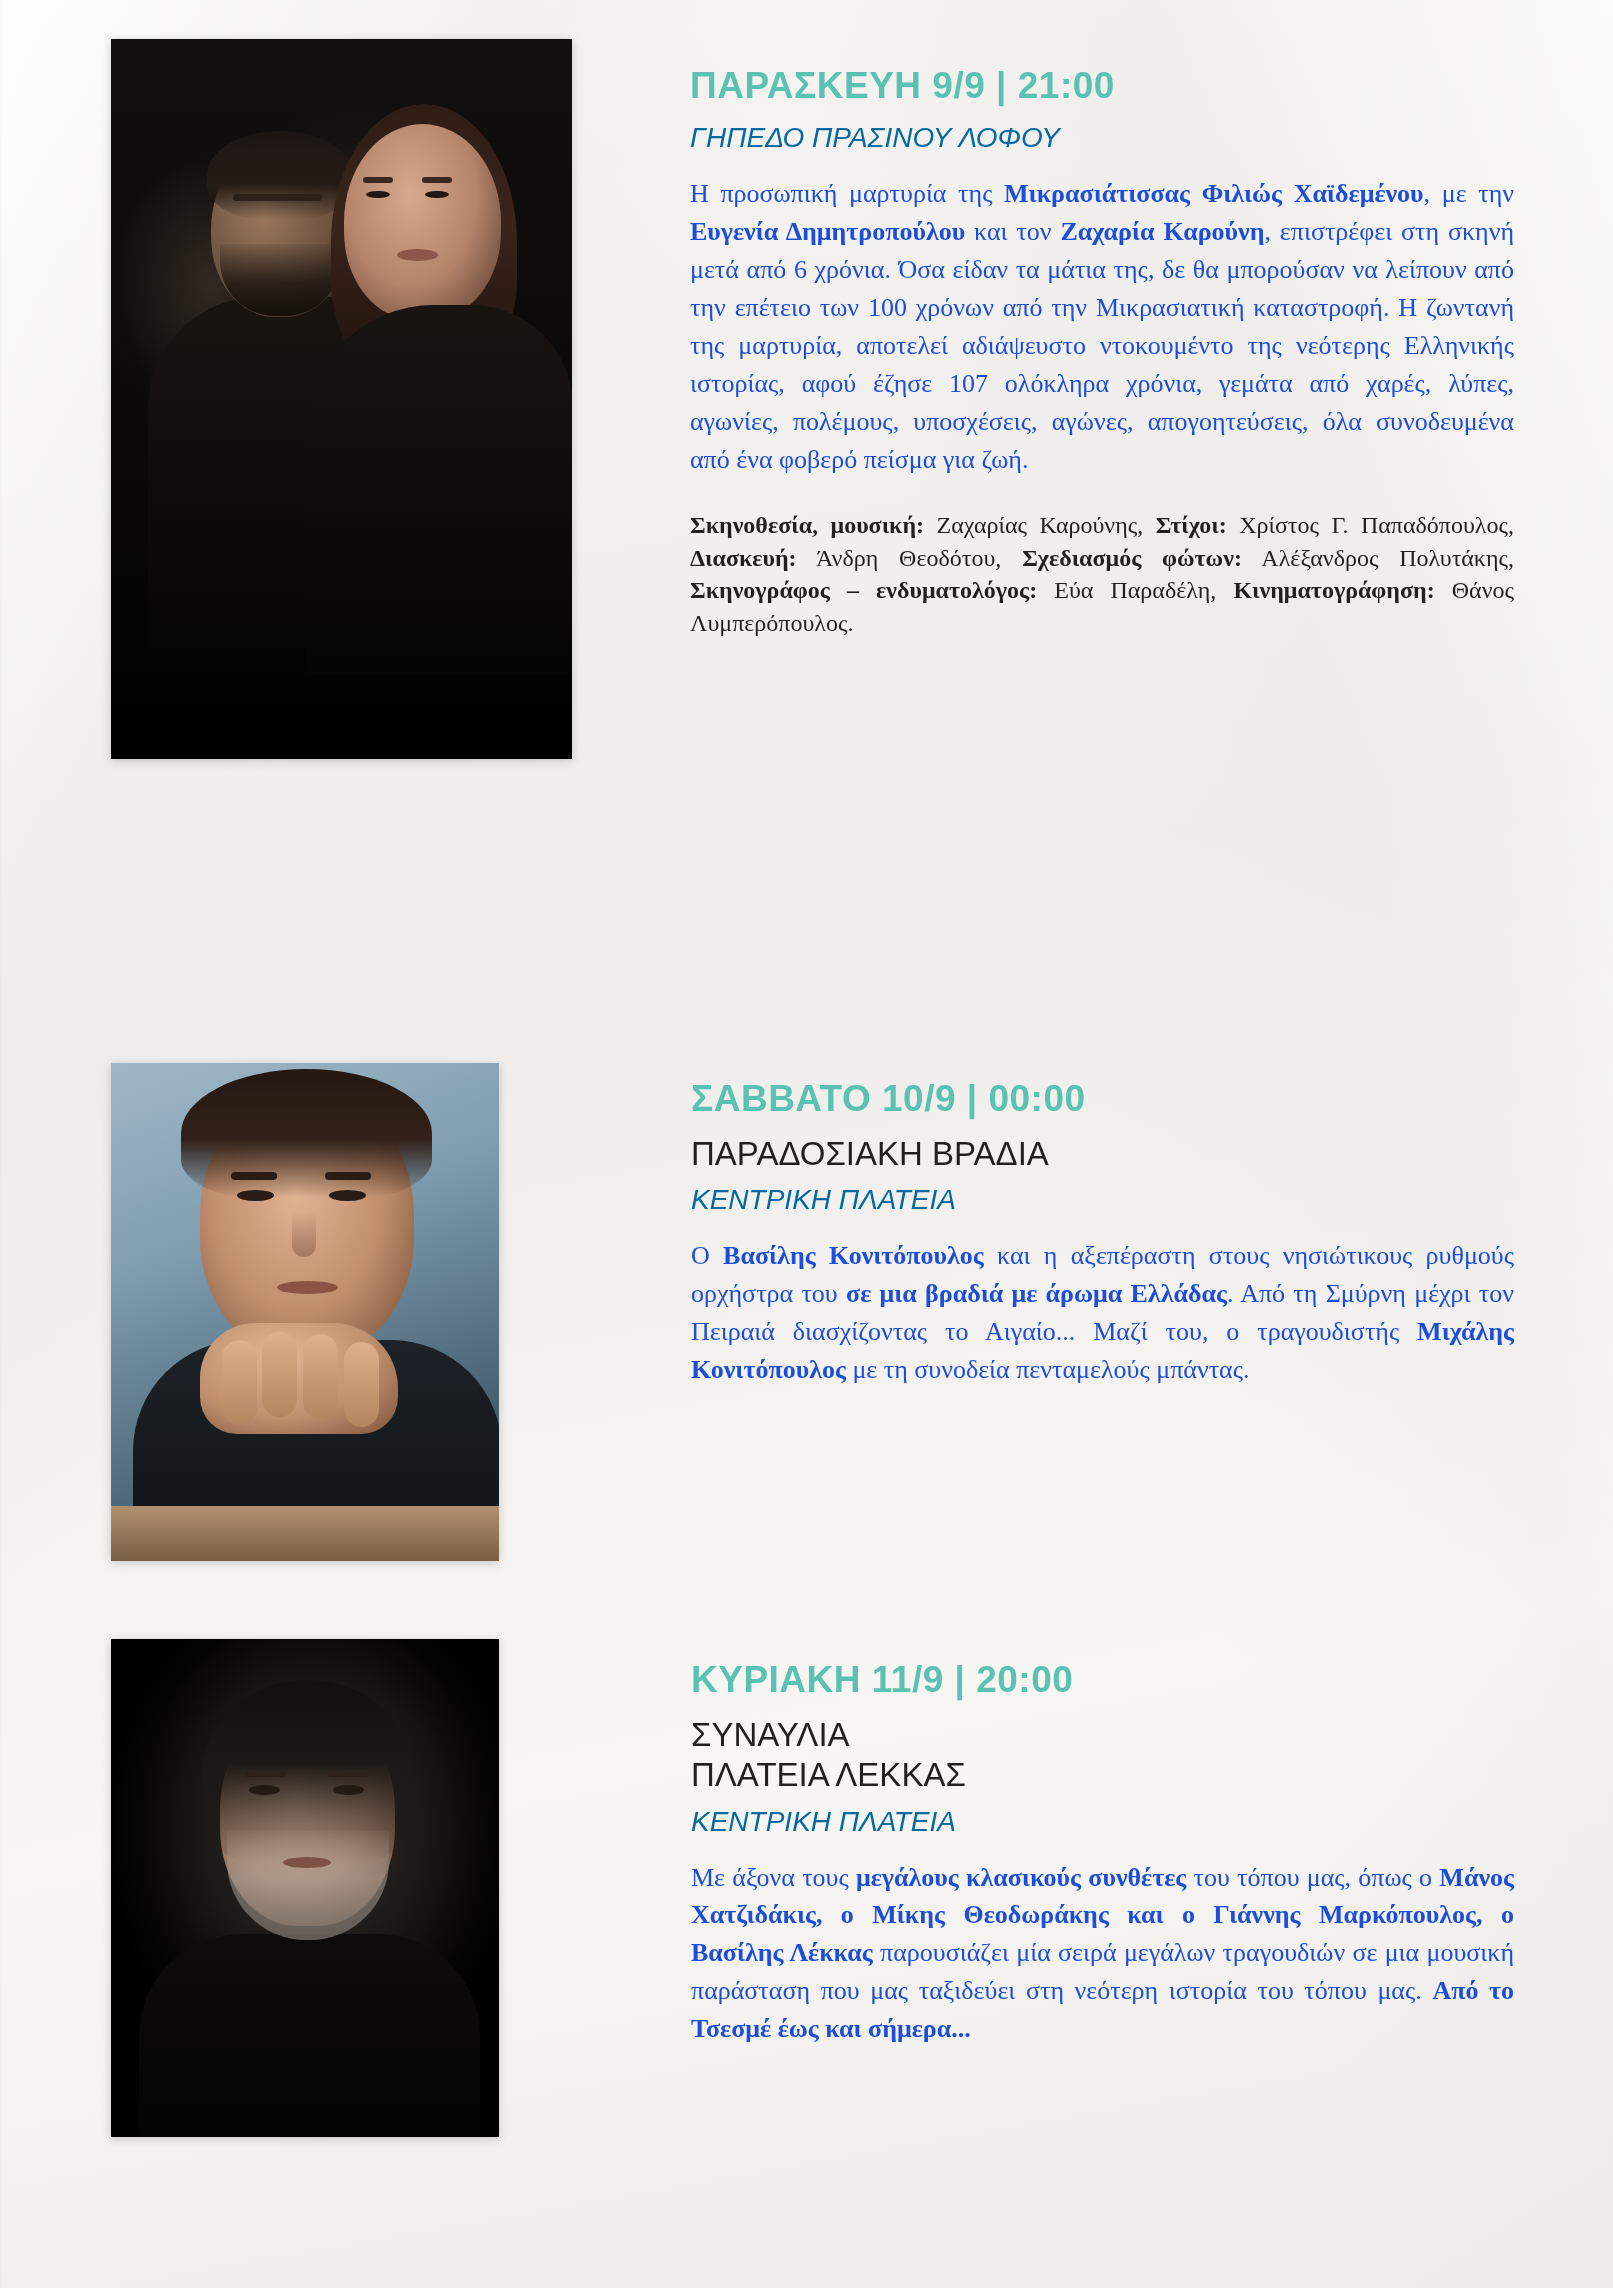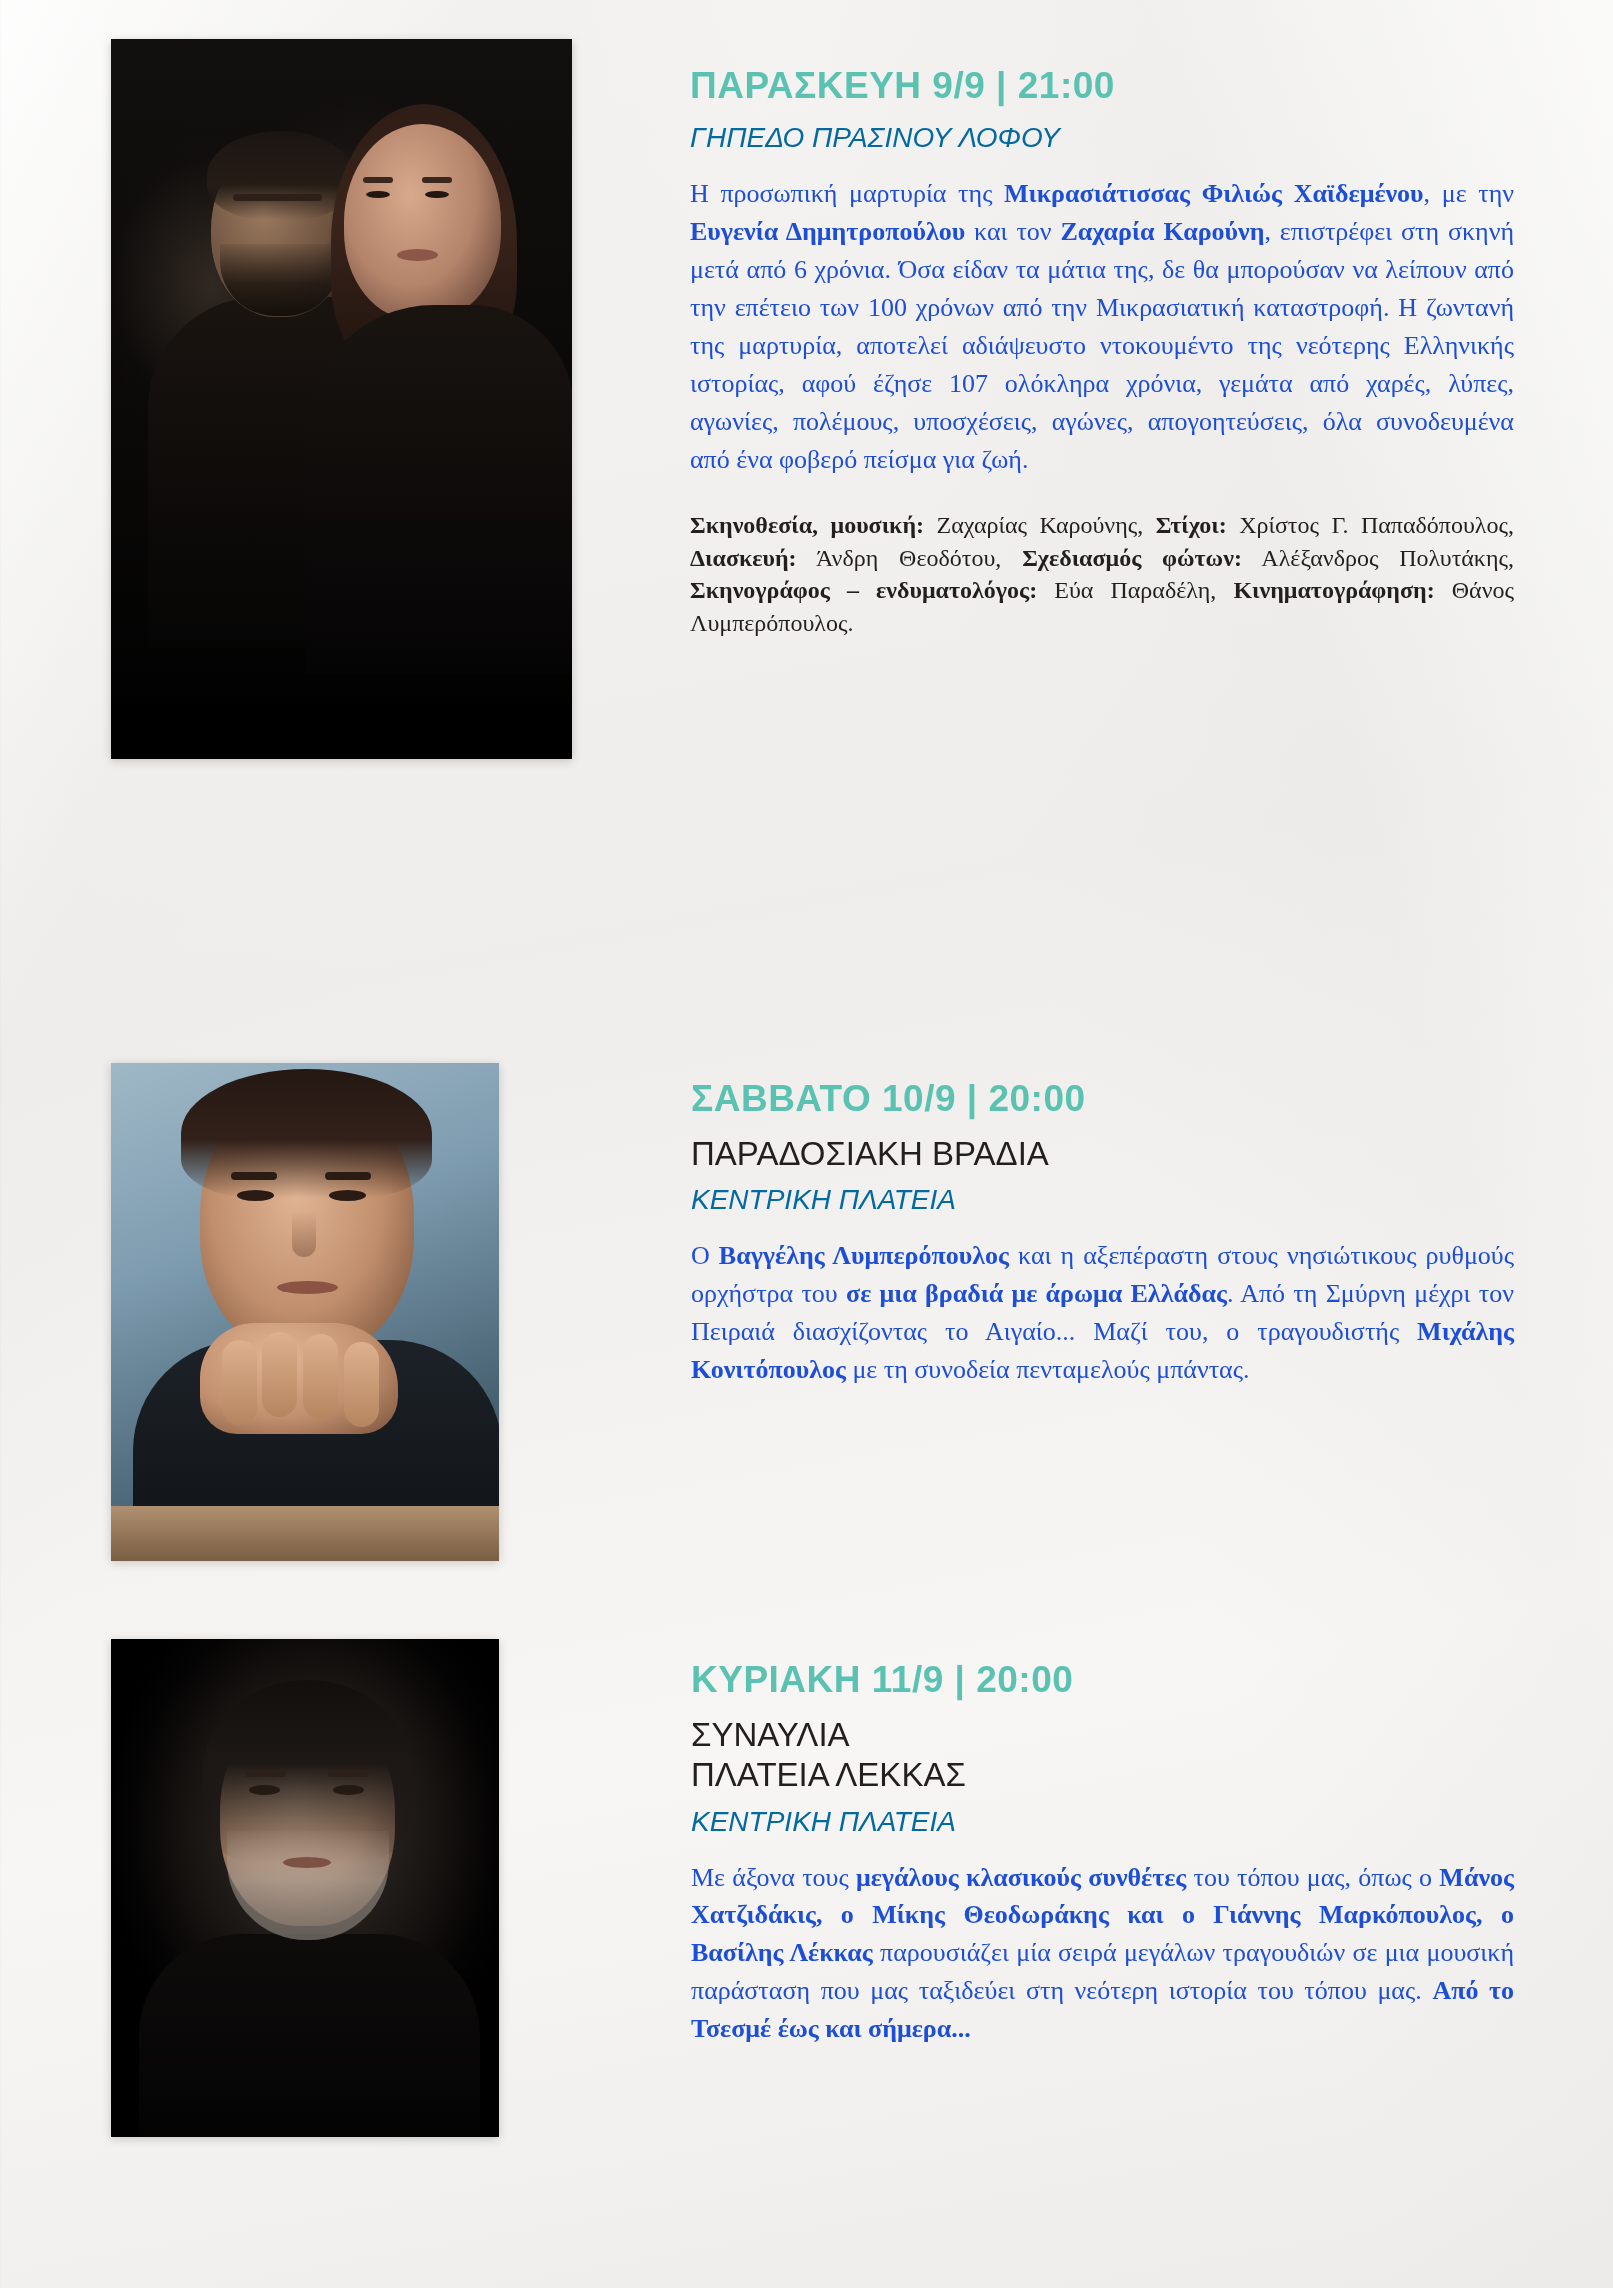--- a/index.html
+++ b/index.html
@@ -345,26 +345,26 @@
         <div class="p2-lips"></div>
         <div class="p2-hand"></div>
         <div class="p2-finger" style="left:111px; top:277px;"></div>
         <div class="p2-finger" style="left:151px; top:269px;"></div>
         <div class="p2-finger" style="left:192px; top:271px;"></div>
         <div class="p2-finger" style="left:233px; top:279px;"></div>
         <div class="p2-chairseat"></div>
       </div>
     </div>
     <div class="textcol">
-      <h2 class="date">ΣΑΒΒΑΤΟ 10/9 | 20:00</h2>
+      <h2 class="date">ΣΑΒΒΑΤΟ 10/9 | 00:00</h2>
       <h3 class="title">
         <span>ΠΑΡΑΔΟΣΙΑΚΗ ΒΡΑΔΙΑ</span><br>
       </h3>
       <div class="venue">ΚΕΝΤΡΙΚΗ ΠΛΑΤΕΙΑ</div>
-      <p class="body">Ο <b>Βαγγέλης Λυμπερόπουλος</b> και η αξεπέραστη στους νησιώτικους ρυθμούς ορχήστρα του <b>σε μια βραδιά με άρωμα Ελλάδας</b>. Από τη Σμύρνη μέχρι τον Πειραιά διασχίζοντας το Αιγαίο... Μαζί του, ο τραγουδιστής <b>Μιχάλης Κονιτόπουλος</b> με τη  συνοδεία πενταμελούς μπάντας.</p>
+      <p class="body">Ο <b>Βασίλης Κονιτόπουλος</b> και η αξεπέραστη στους νησιώτικους ρυθμούς ορχήστρα του <b>σε μια βραδιά με άρωμα Ελλάδας</b>. Από τη Σμύρνη μέχρι τον Πειραιά διασχίζοντας το Αιγαίο... Μαζί του, ο τραγουδιστής <b>Μιχάλης Κονιτόπουλος</b> με τη  συνοδεία πενταμελούς μπάντας.</p>
     </div>
   </section>
 
   <section class="event" id="event-3">
     <div class="photo photo-3">
       <div class="ph-inner">
         <div class="p3-bg"></div>
         <div class="p3-body"></div>
         <div class="p3-head"></div>
         <div class="p3-hair"></div>

